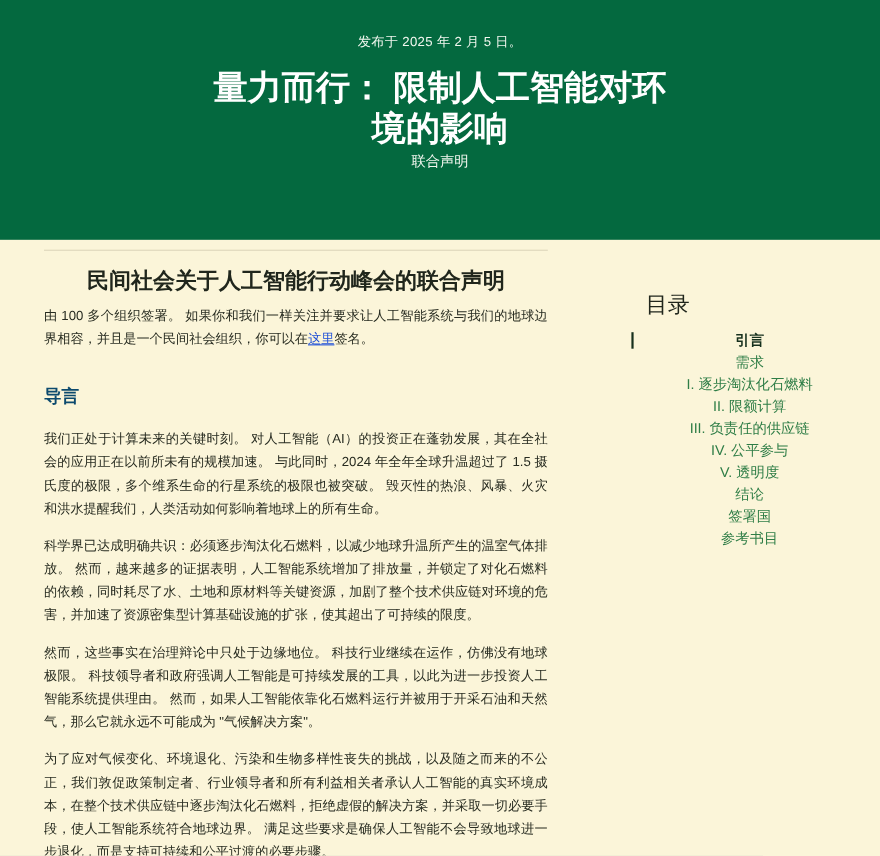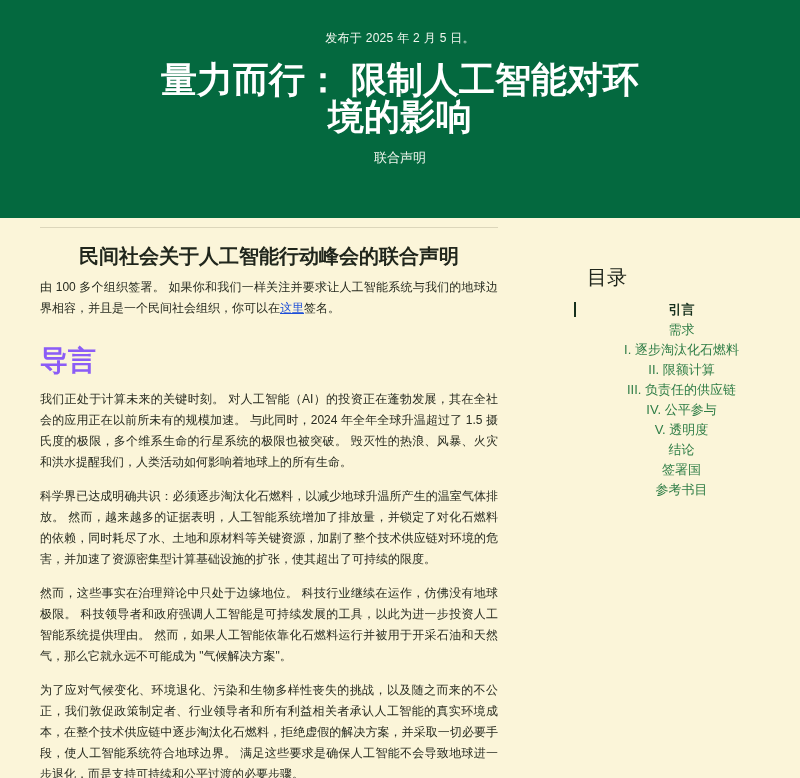--- a/index.html
+++ b/index.html
@@ -24,28 +24,28 @@
     text-align: center;
   }
   .hero .published {
     padding-top: 30px;
     font-size: 12px;
     letter-spacing: 0.3px;
     color: #f2f7ef;
   }
   .hero h1 {
     margin-top: 14px;
-    font-size: 36px;
+    font-size: 31px;
     line-height: 37px;
     font-weight: 700;
     color: #ffffff;
   }
   .hero h1 span { display: block; }
   .hero .subtitle {
-    margin-top: 14px;
+    margin-top: 3px;
     font-size: 13px;
     color: #f2f7ef;
   }
 
   
   .main { position: relative; width: 800px; }
 
   .article {
     position: absolute;
     left: 40px;
@@ -81,24 +81,24 @@
     text-align: justify;
   }
   .statement-intro { margin-top: 8px; }
   .sign-link {
     color: #1d4ed8;
     text-decoration: underline;
     cursor: pointer;
   }
   .intro-heading {
     margin-top: 27px;
-    font-size: 28px;
+    font-size: 16px;
     line-height: 30px;
     font-weight: 700;
-    color: #8b5cf6;
+    color: #0c4a6e;
   }
   .intro-paragraph { margin-top: 13px; }
 
   
   .toc {
     position: absolute;
     left: 574px;
     top: 46px;
     width: 200px;
   }

